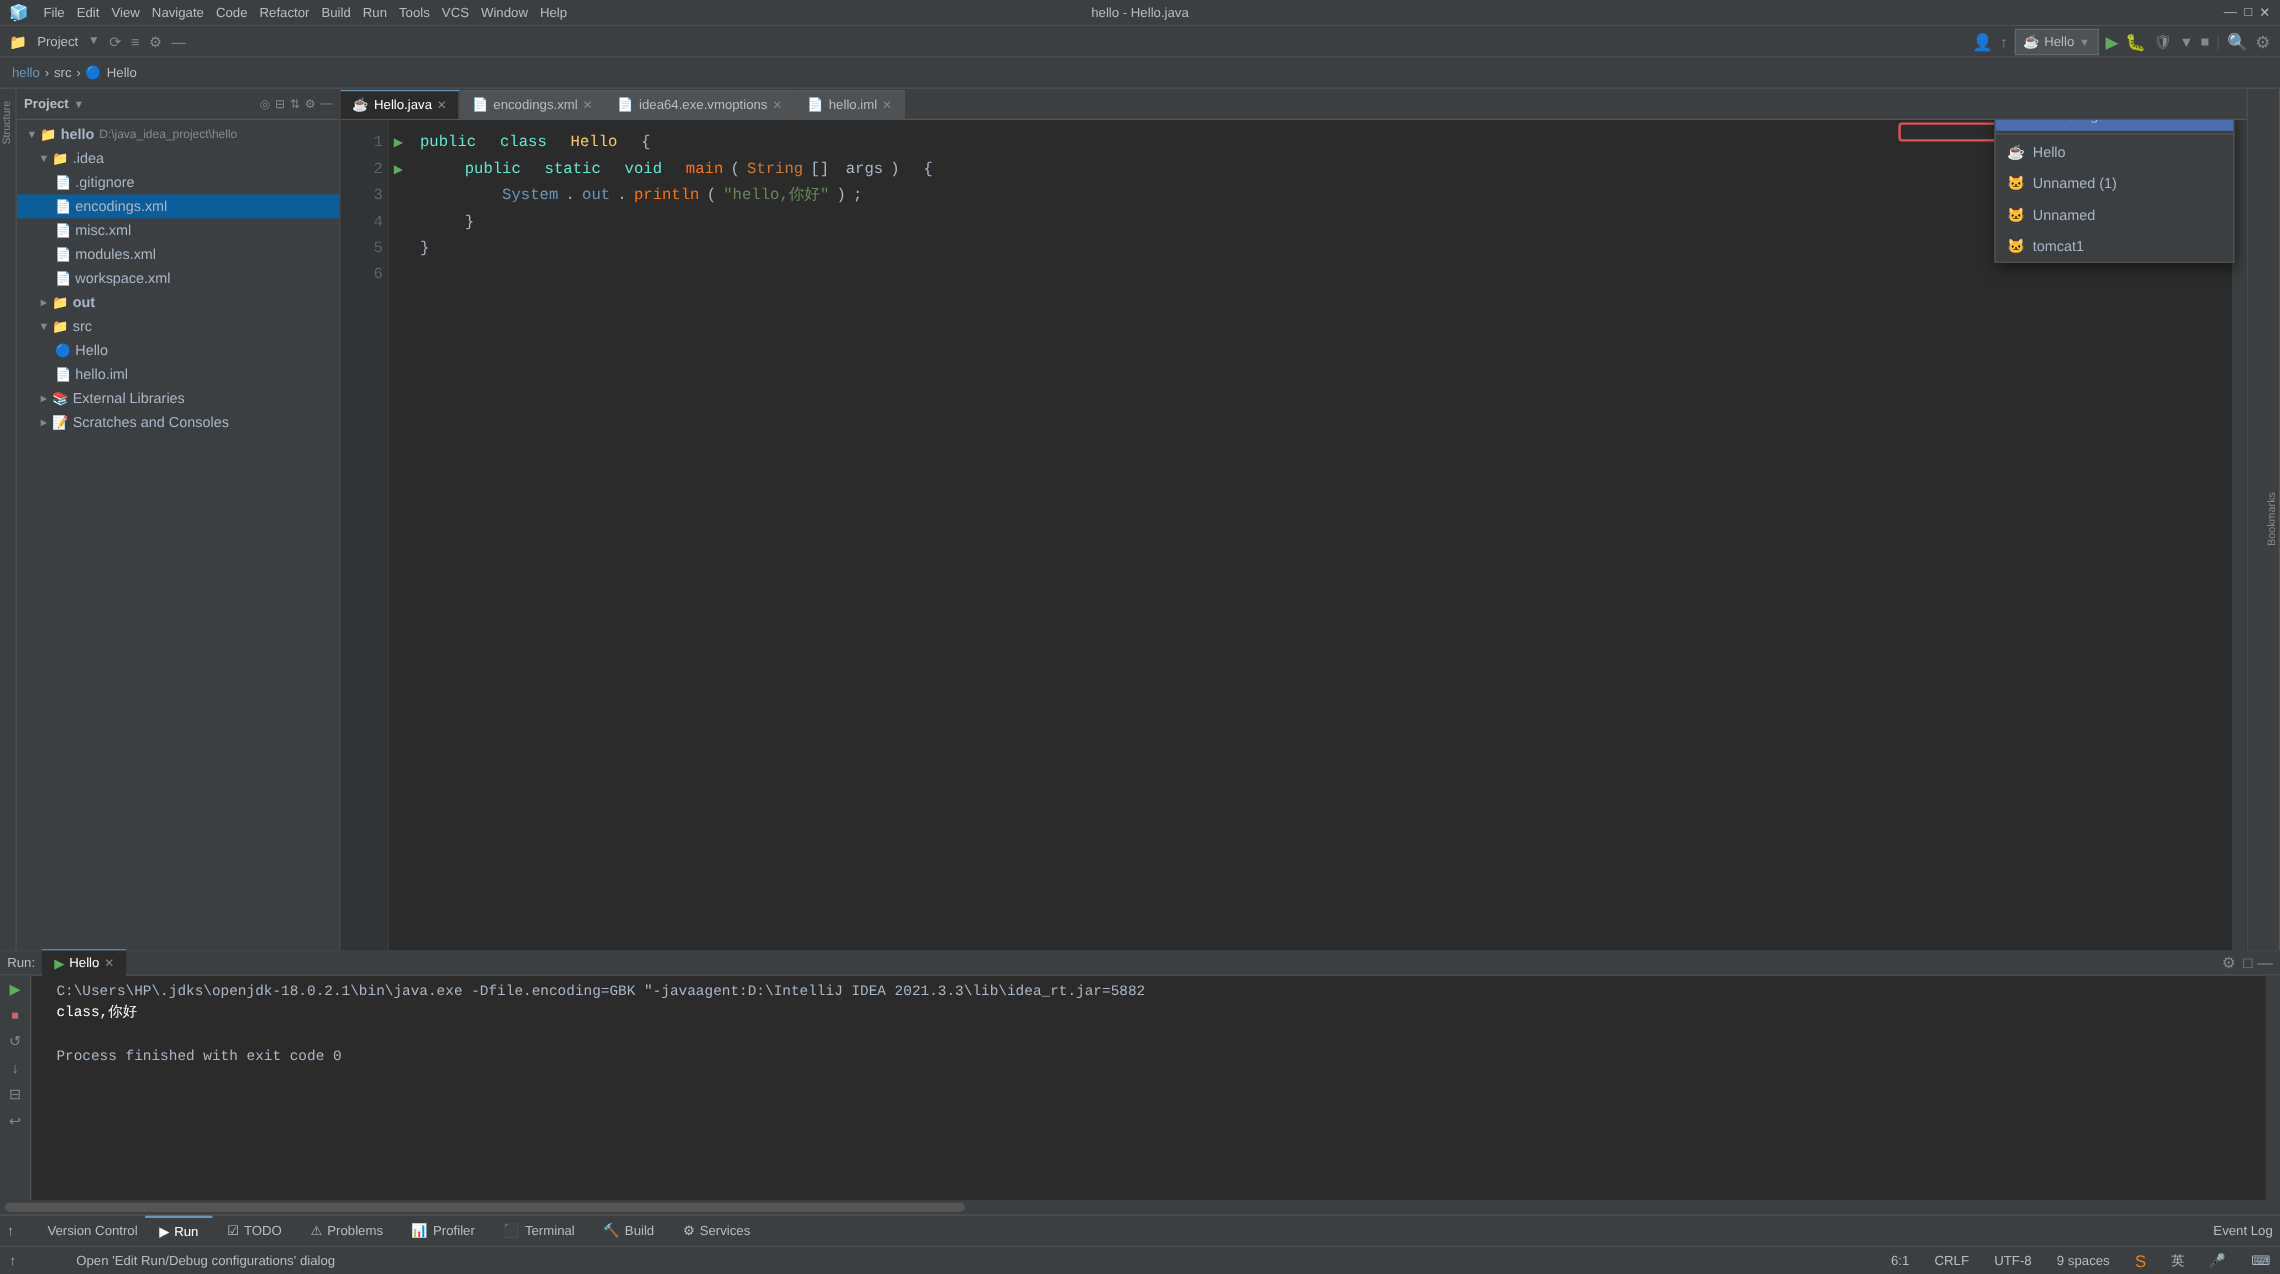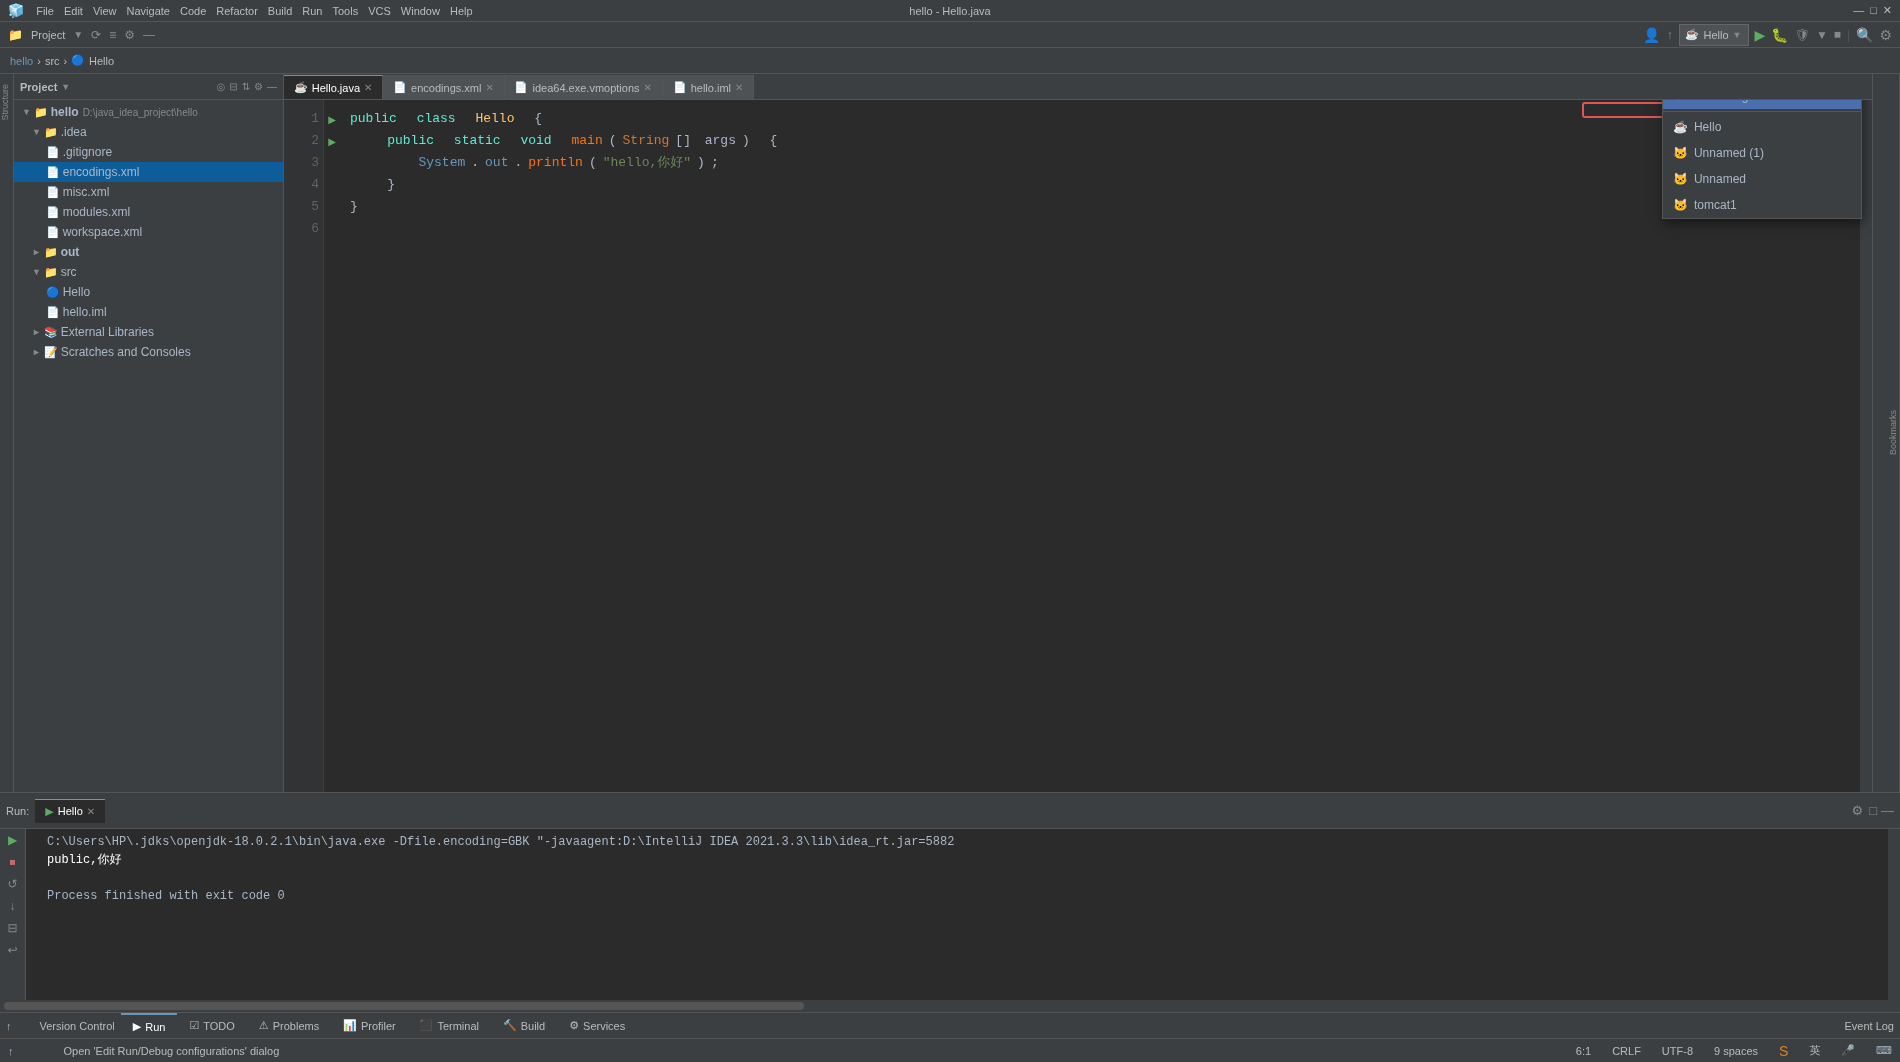--- a/index.html
+++ b/index.html
@@ -205,21 +205,21 @@
 
     
     .bottom-panel {
       height: 220px;
       background: #2b2b2b;
       border-top: 1px solid #555;
       display: flex;
       flex-direction: column;
     }
     .bottom-tabs {
-      height: 36px;
+      height: 20px;
       background: #3c3f41;
       display: flex;
       align-items: center;
       padding: 0 6px;
       gap: 0;
       border-bottom: 1px solid #555;
     }
     .bottom-tab {
       height: 24px;
       padding: 0 10px;
@@ -640,21 +640,21 @@
         <span style="color:#5cac62;">▶</span>
         <span style="color:#cc666e;">⏹</span>
         <span>↺</span>
         <span>↓</span>
         <span>⊟</span>
         <span>↩</span>
       </div>
 
       <div class="console-output">
         <div class="console-line cmd">C:\Users\HP\.jdks\openjdk-18.0.2.1\bin\java.exe -Dfile.encoding=GBK "-javaagent:D:\IntelliJ IDEA 2021.3.3\lib\idea_rt.jar=5882</div>
-        <div class="console-line output">public,你好</div>
+        <div class="console-line output">class,你好</div>
         <div class="console-line">&nbsp;</div>
         <div class="console-line exit">Process finished with exit code 0</div>
       </div>
 
       <div style="width:12px;background:#3c3f41;"></div>
     </div>
 
     <div style="height:12px;background:#3c3f41;display:flex;align-items:center;padding:0 4px;">
       <div style="width:800px;height:8px;background:#555;border-radius:4px;"></div>
     </div>

